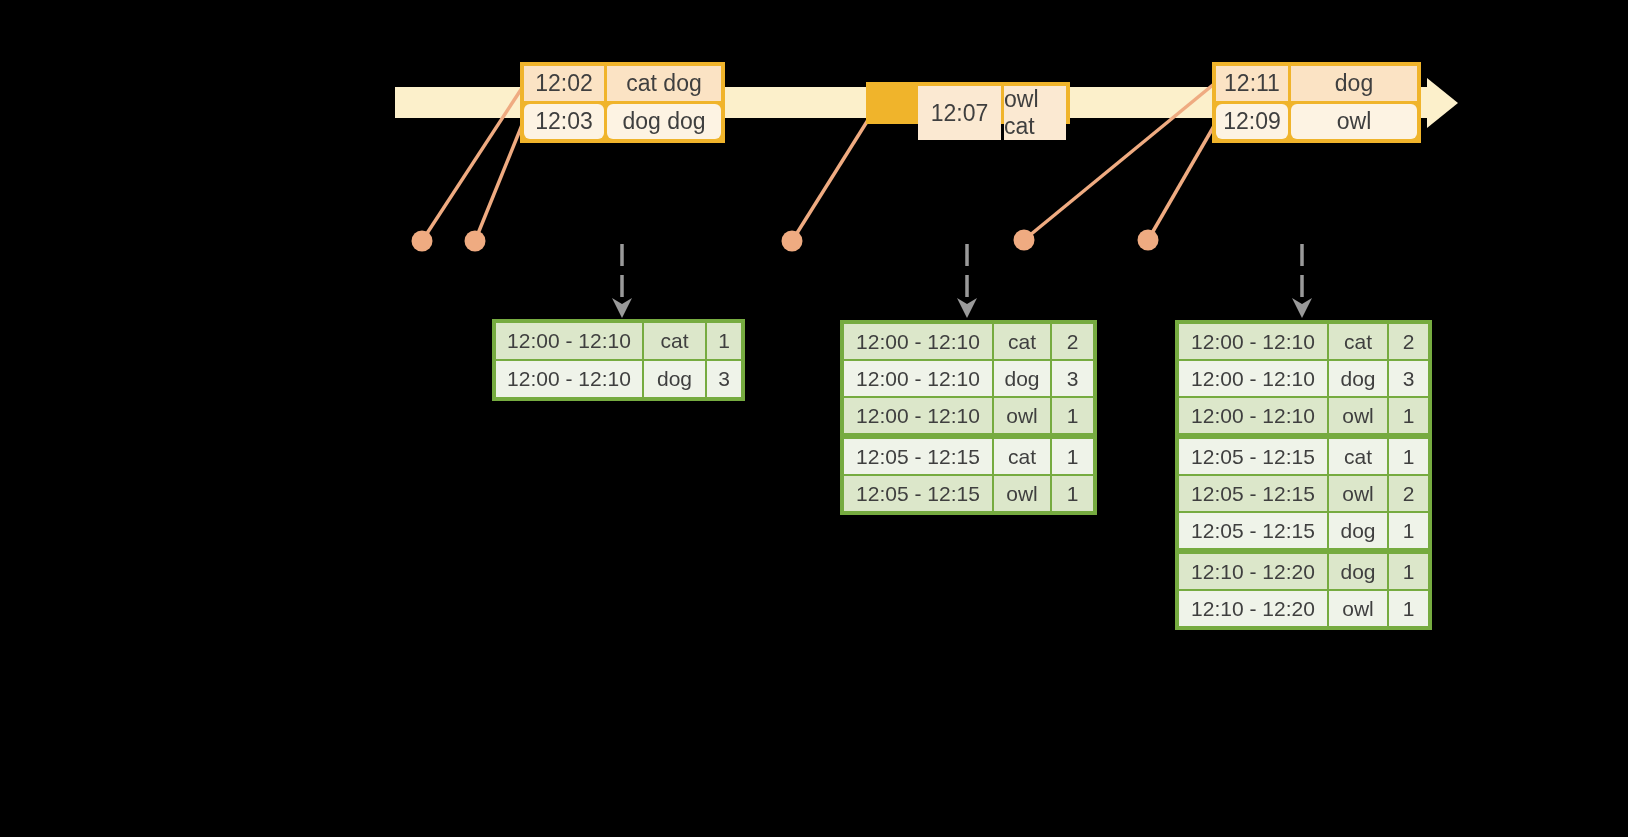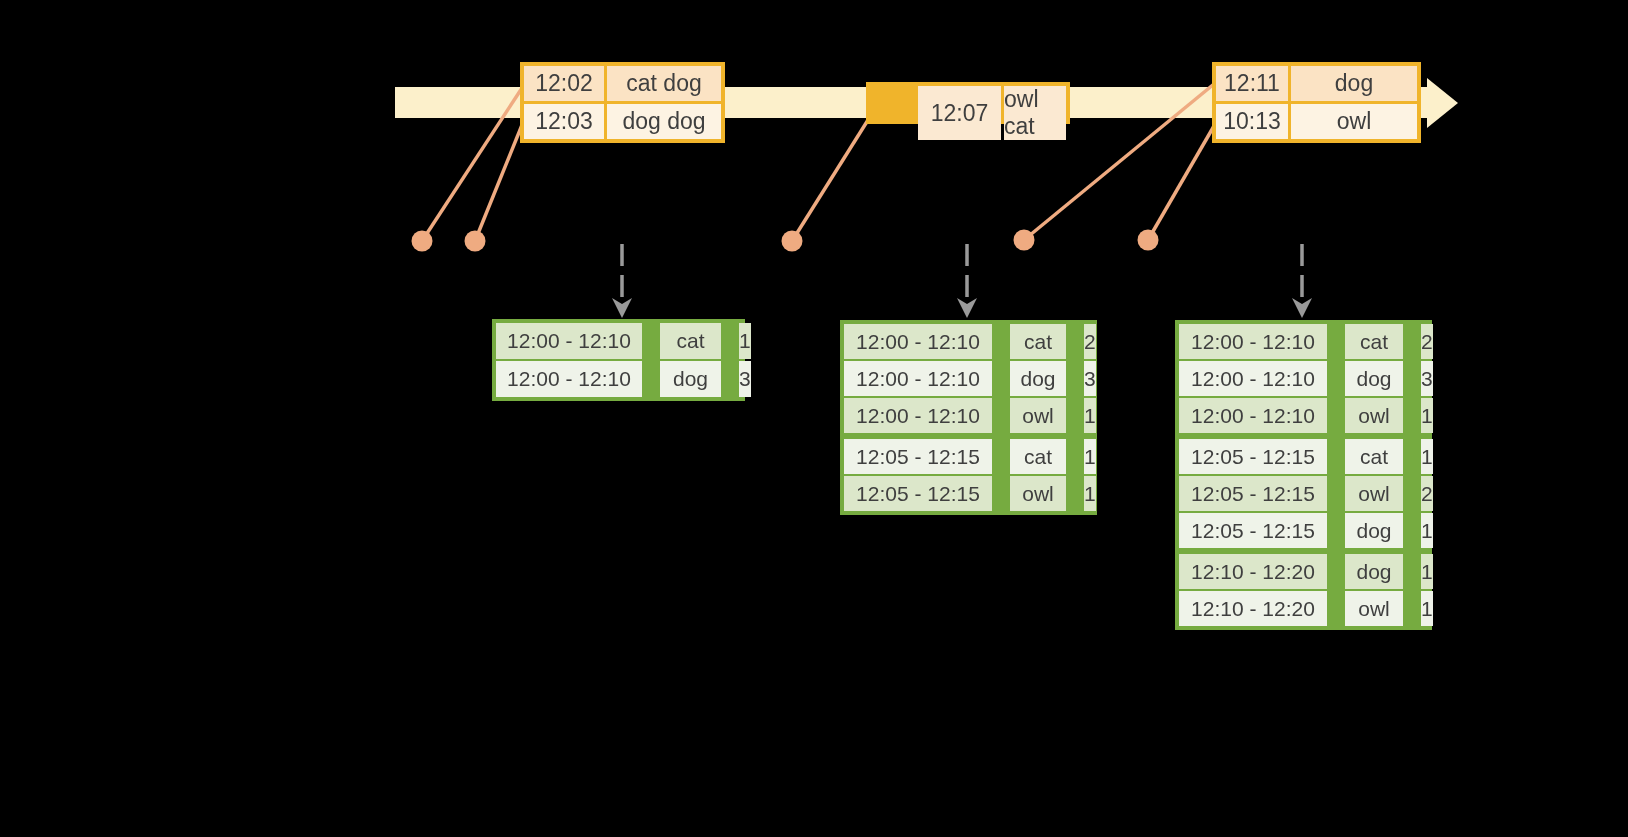--- a/index.html
+++ b/index.html
@@ -22,28 +22,28 @@
   }
   .erow{display:grid;column-gap:3px;}
   .ecell{display:flex;align-items:center;justify-content:center;font-size:23px;}
   .etable.e1{left:520px;top:62px;width:205px;}
   .etable.e1 .erow{grid-template-columns:80px 1fr;height:35px;}
   .etable.e2{left:866px;top:82px;width:204px;}
   .etable.e2 .erow{grid-template-columns:83px 1fr;height:34px;margin-left:48px;}
   .etable.e3{left:1212px;top:62px;width:209px;}
   .etable.e3 .erow{grid-template-columns:72px 1fr;height:35px;}
   .ecell.peach-dark{background:#fbe3c4;}
-  .ecell.peach-light{background:#fdf3e3;}
+  .ecell.peach-light{background:#fdf3e3;border-radius:6px;}
   .ecell.peach-single{background:#fbe9d2;}
   
   .rtable{
     position:absolute;z-index:3;background:#76ab40;padding:4px;
     display:flex;flex-direction:column;gap:2px;box-sizing:border-box;
   }
-  .rrow{display:grid;column-gap:18px;}
+  .rrow{display:grid;column-gap:2px;}
   .rrow.group-start{margin-top:4px;}
   .rcell{display:flex;align-items:center;justify-content:center;font-size:21px;}
   .rrow.dark .rcell{background:#dce7ca;}
   .rrow.light .rcell{background:#eff3e9;}
   .rtable.ra{left:492px;top:319px;width:253px;}
   .rtable.ra .rrow{grid-template-columns:146px 61px 1fr;height:36px;}
   .rtable.rb{left:840px;top:320px;width:257px;}
   .rtable.rb .rrow{grid-template-columns:148px 56px 1fr;height:35px;}
   .rtable.rc{left:1175px;top:320px;width:257px;}
   .rtable.rc .rrow{grid-template-columns:148px 58px 1fr;height:35px;}
@@ -102,21 +102,21 @@
       <div class="ecell peach-single">owl cat</div>
     </div>
   </div>
 
   <div class="etable e3">
     <div class="erow">
       <div class="ecell peach-dark">12:11</div>
       <div class="ecell peach-dark">dog</div>
     </div>
     <div class="erow">
-      <div class="ecell peach-light">10:13</div>
+      <div class="ecell peach-light">12:09</div>
       <div class="ecell peach-light">owl</div>
     </div>
   </div>
 
   <div class="rtable ra">
     <div class="rrow dark">
       <div class="rcell">12:00 - 12:10</div>
       <div class="rcell">cat</div>
       <div class="rcell">1</div>
     </div>

